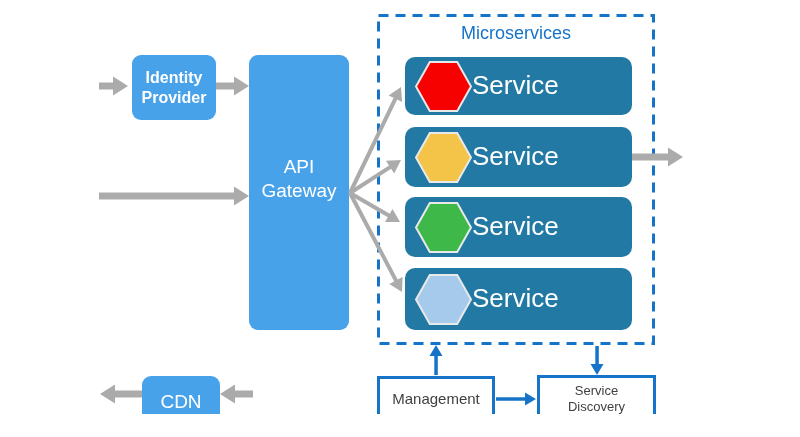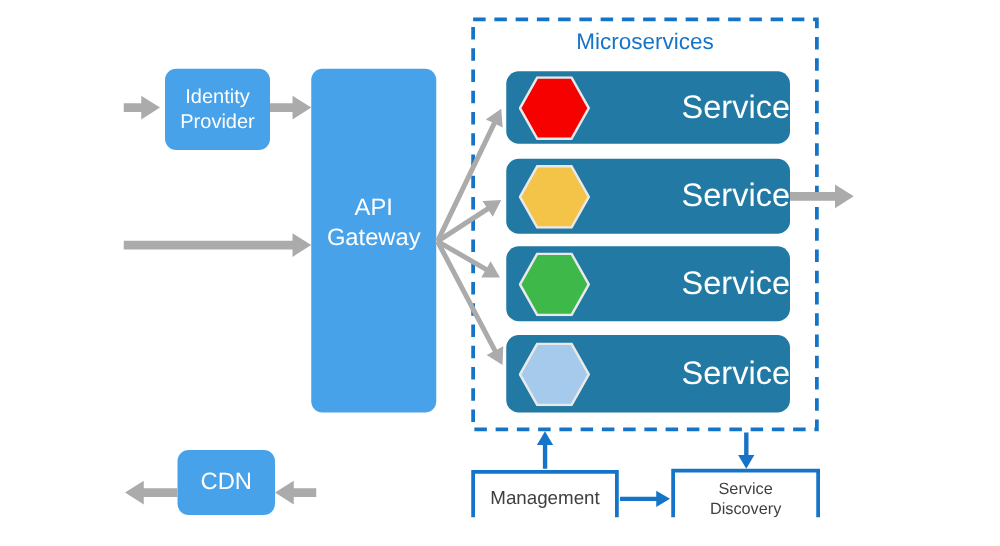--- a/index.html
+++ b/index.html
@@ -7,32 +7,32 @@
   .canvas{position:relative;width:800px;height:414px;background:#ffffff;overflow:hidden;}
   .node{position:absolute;display:flex;align-items:center;justify-content:center;
         text-align:center;box-sizing:border-box;line-height:1.22;}
   .blue-box{background:#48A2E9;color:#ffffff;border-radius:9px;}
   .teal-box{background:#2179A4;color:#ffffff;border-radius:10px;display:flex;
             align-items:center;justify-content:flex-start;}
   .outline-box{background:#ffffff;border:3px solid #1674C8;color:#3F3F3F;border-radius:0;}
   .client{left:18px;top:57px;width:81px;height:363px;background:#ffffff;
           border:3px solid #A8C5D8;border-radius:8px;color:#3F3F3F;font-size:24px;}
   .client .lbl{transform:translateY(-9px);}
-  .idp{left:132px;top:55px;width:84px;height:65px;font-size:16px;padding:0 18px;}
+  .idp{left:132px;top:55px;width:84px;height:65px;font-size:16px;padding:0 18px;font-weight:bold;}
   .gw{left:249px;top:55px;width:100px;height:275px;font-size:19px;padding:0 8px;}
   .gw .lbl{transform:translateY(-14px);}
   .svc{left:405px;width:227px;font-size:26px;}
   .svc .hex{margin-left:10px;flex:0 0 auto;display:block;}
-  .svc .lbl{flex:1 1 auto;text-align:right;}
+  .svc .lbl{flex:1 1 auto;text-align:left;}
   .svc1{top:57px;height:58px;}
   .svc2{top:127px;height:60px;}
   .svc3{top:197px;height:60px;}
   .svc4{top:268px;height:62px;}
   .remote{left:683px;top:127px;width:114px;height:57px;font-size:18px;padding:0 6px;}
-  .cdn{left:142px;top:360px;width:78px;height:52px;font-size:19px;}
+  .cdn{left:142px;top:376px;width:78px;height:52px;font-size:19px;}
   .static{left:253px;top:368px;width:90px;height:53px;font-size:18px;padding:0 6px;}
   .mgmt{left:377px;top:376px;width:118px;height:47px;font-size:15px;}
   .sd{left:537px;top:375px;width:119px;height:48px;font-size:13px;padding:0 6px;}
   .micro-title{position:absolute;left:377px;top:23px;width:278px;text-align:center;
                color:#1674C8;font-size:18px;}
   #edges-svg{position:absolute;left:0;top:0;pointer-events:none;z-index:10;}
 </style>
 </head>
 <body>
 

